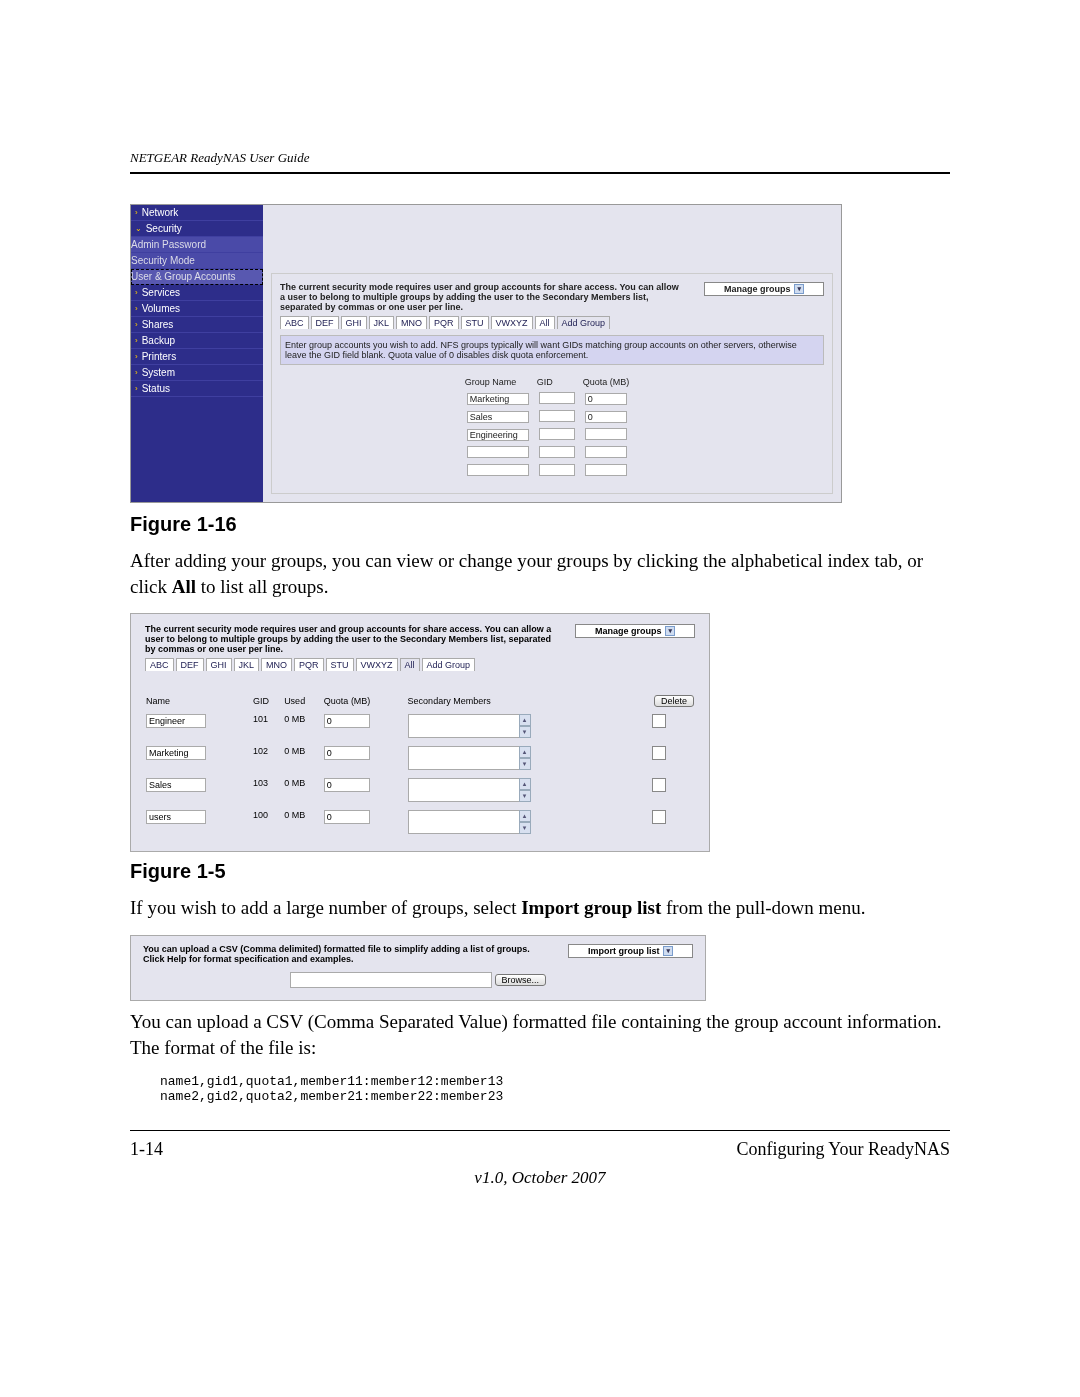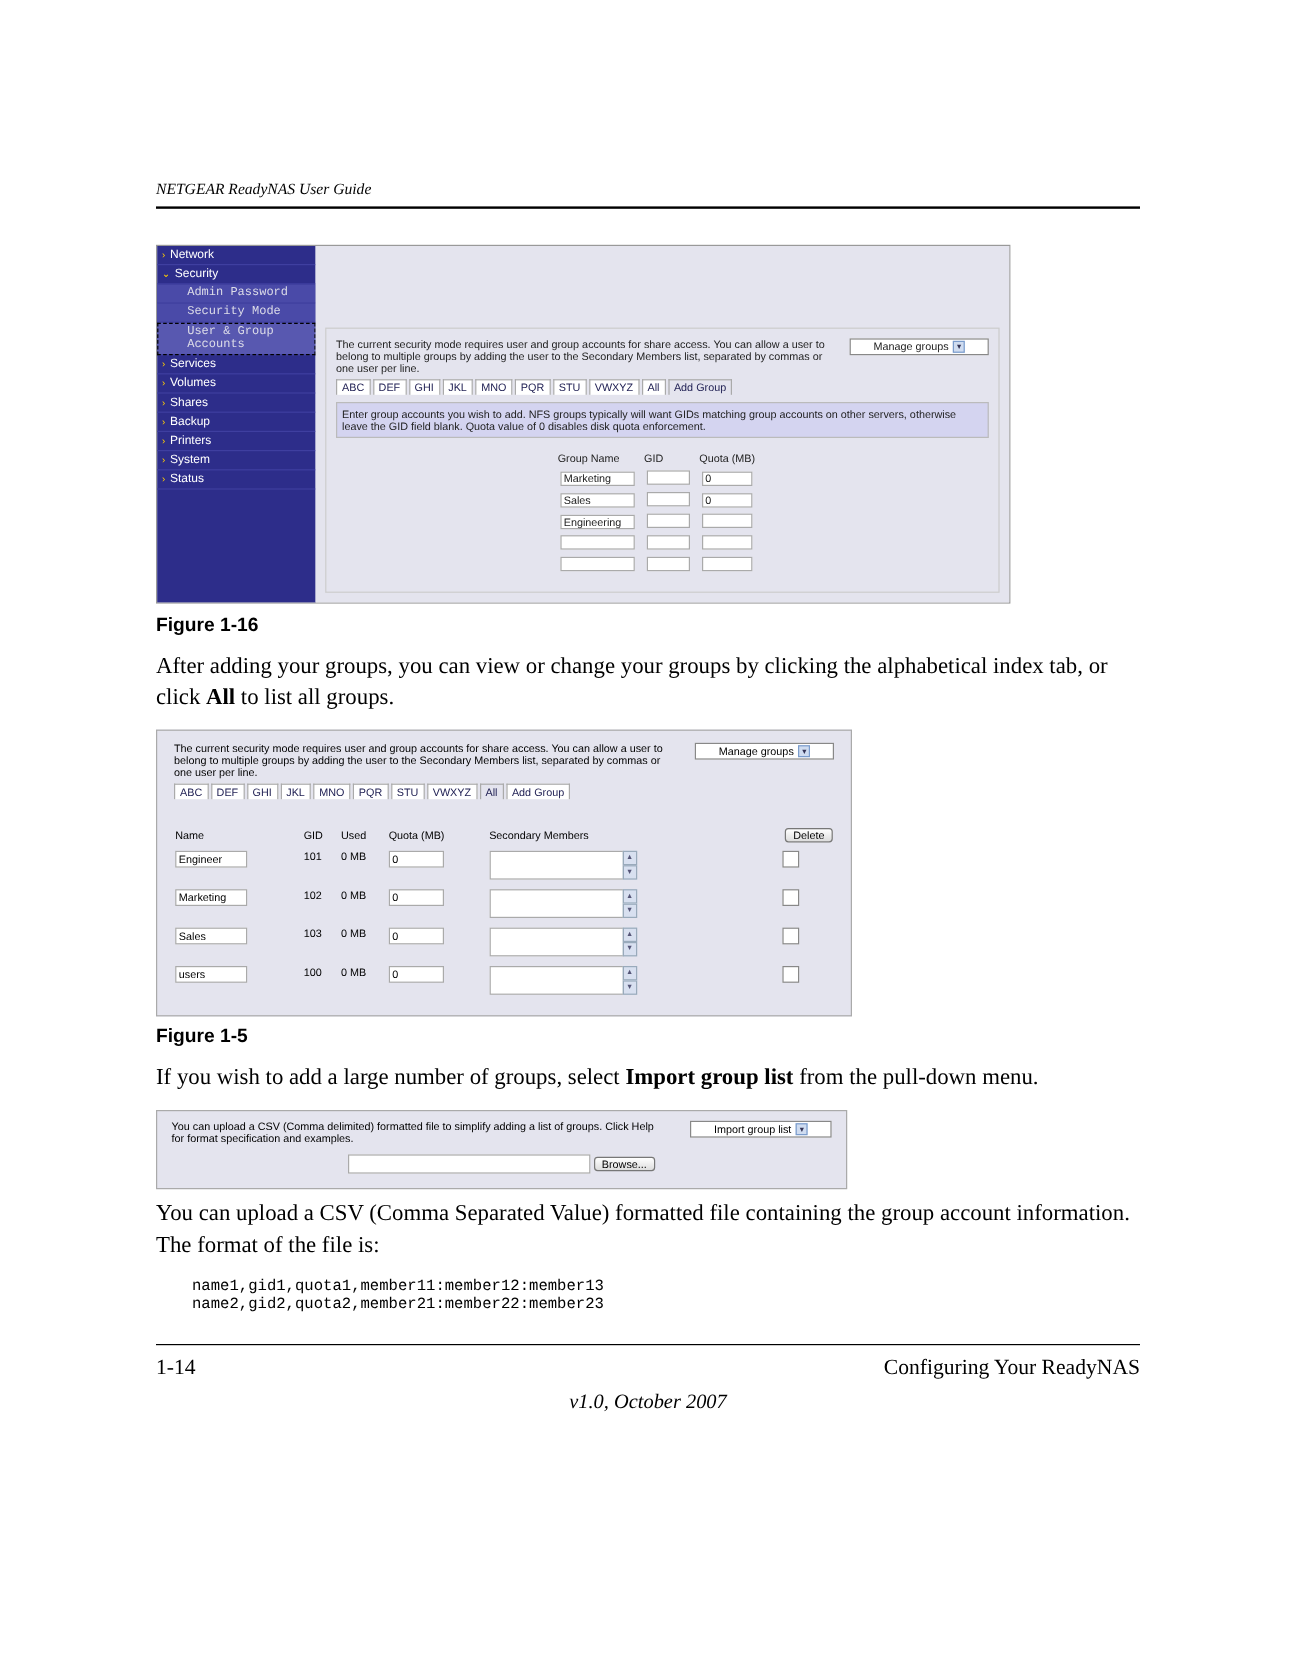--- a/index.html
+++ b/index.html
@@ -40,22 +40,21 @@
   .sidebar .item {
     padding: 2px 4px;
     border-bottom: 1px solid #3f3fa0;
     display: flex;
     align-items: center;
     gap: 4px;
   }
   .sidebar .item.sub {
     background: #4a4aa8;
     color: #dcdce8;
-    padding-left: 25px;
-    font-family: Liberation Mono, monospace;
+    padding-left: 0;
   }
   .sidebar .item.active {
     background: #5858b0;
   }
   .chev {
     font-size: 8px;
     color: #ffcc00;
   }
   .chev-down {
     font-size: 8px;
@@ -71,20 +70,21 @@
   }
   .panel-inner {
     background: #e4e4ee;
     border: 1px solid #ccc;
     padding: 8px;
   }
   .desc-row {
     display: flex;
     align-items: flex-start;
     gap: 20px;
+    font-weight: bold;
   }
   .desc-row .desc-text { flex: 1; }
   .dropdown {
     display: inline-flex;
     align-items: center;
     background: #fff;
     border: 1px solid #888;
     font-size: 9px;
     padding: 1px 19px;
   }
@@ -135,21 +135,21 @@
     display: inline-block;
     font-size: 9px;
     padding: 0 2px;
     box-sizing: border-box;
   }
   .cell-input.gid { width: 36px; }
   .cell-input.quota { width: 42px; }
   .figure-label {
     font-family: Arial, sans-serif;
     font-weight: bold;
-    font-size: 16px;
+    font-size: 20px;
     margin: 8px 0 12px 0;
   }
   .body-text {
     font-size: 19px;
     line-height: 1.35;
     margin-bottom: 14px;
   }
   
   .fig17 {
     width: 550px;

